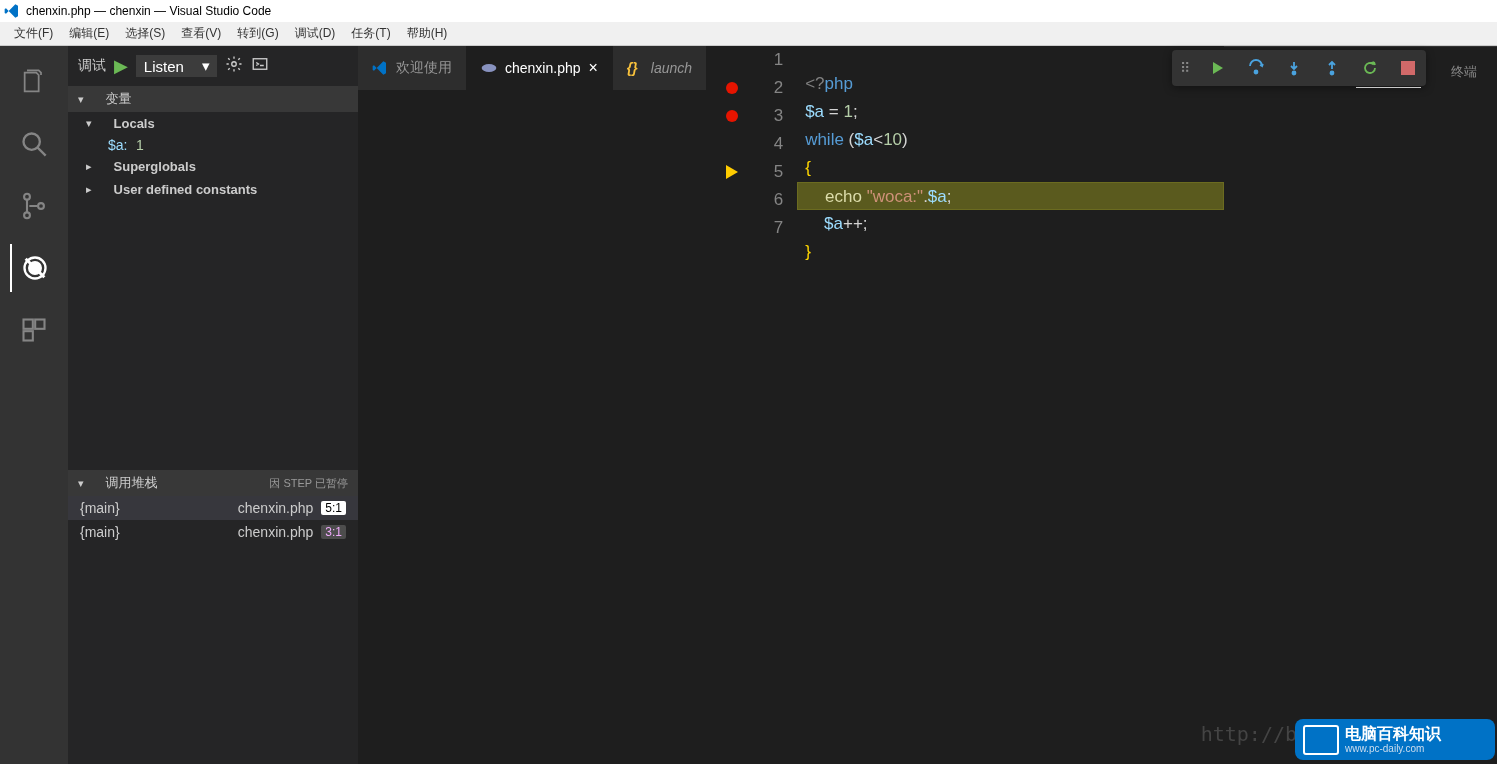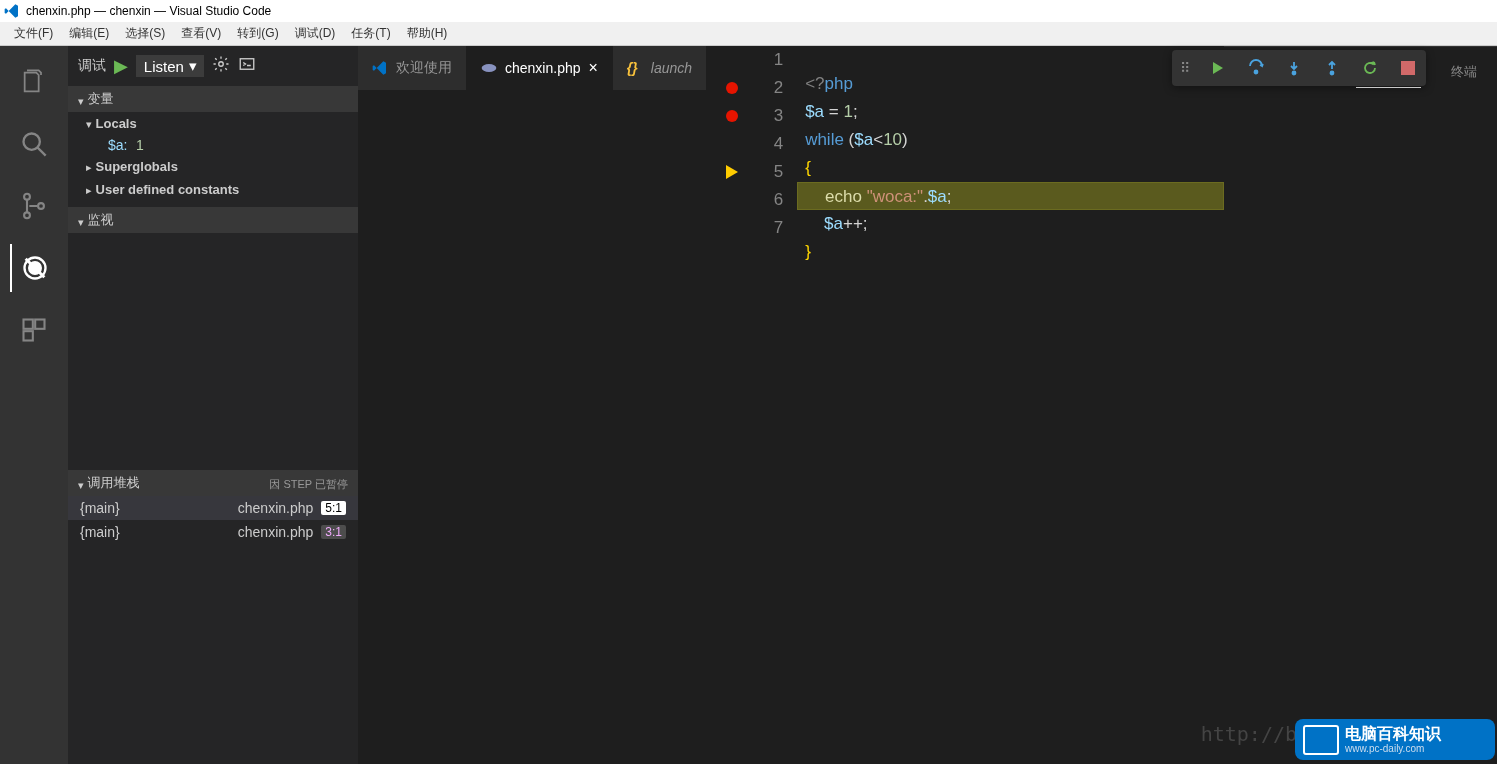--- a/index.html
+++ b/index.html
@@ -20,24 +20,24 @@
     .activity-bar { width: 68px; background: #333333; display: flex; flex-direction: column; align-items: center; padding-top: 12px; }
     .activity-item { width: 48px; height: 48px; display: flex; align-items: center; justify-content: center; margin-bottom: 14px; color: #858585; cursor: pointer; }
     .activity-item.active { color: #ffffff; border-left: 2px solid #fff; }
     .activity-item svg { width: 28px; height: 28px; }
     
     
     .side-panel { width: 290px; background: #252526; display: flex; flex-direction: column; }
     .debug-header { height: 40px; display: flex; align-items: center; padding: 0 10px; gap: 8px; background: #252526; }
     .debug-label { font-size: 14px; color: #ccc; }
     .start-btn { color: #6bb955; font-size: 18px; }
-    .config-select { background: #3c3c3c; color: #fff; padding: 2px 8px; font-size: 15px; border: none; display: flex; align-items: center; gap: 5px; }
+    .config-select { background: #3c3c3c; color: #fff; padding: 2px 8px; font-size: 15px; border: none; display: flex; align-items: center; gap: 18px; }
     .gear-icon, .console-icon { color: #ccc; }
     
-    .section-header { background: #383838; padding: 4px 10px; font-size: 13px; display: flex; align-items: flex-end; gap: 4px; }
+    .section-header { background: #383838; padding: 4px 10px; font-size: 13px; display: flex; align-items: center; gap: 22px; }
     .section-header .arrow { font-size: 11px; }
     .section-header.sub { background: transparent; padding-left: 18px; font-size: 13px; }
     .section-header.collapsed .arrow::before { content: "▸"; }
     .section-header .arrow::before { content: "▾"; }
     
     .variable-row { padding: 2px 10px 2px 40px; font-size: 14px; font-family: Consolas, monospace; }
     .var-name { color: #9cdcfe; }
     .var-value { color: #b5cea8; }
     
     .callstack-status { font-size: 11px; color: #999; margin-left: auto; }
@@ -196,24 +196,20 @@
     </div>
     <div class="section-header sub collapsed">
       <span class="arrow"></span>
       <b>Superglobals</b>
     </div>
     <div class="section-header sub collapsed">
       <span class="arrow"></span>
       <b>User defined constants</b>
     </div>
 
-    <div class="section-header" style="margin-top:6px;">
-      <span class="arrow"></span>
-      <span>监视</span>
-    </div>
 
     <div class="flex-spacer"></div>
 
     <div class="section-header">
       <span class="arrow"></span>
       <span>调用堆栈</span>
       <span class="callstack-status">因 STEP 已暂停</span>
     </div>
     <div id="callstack-rows">
         <div class="stack-row active">

